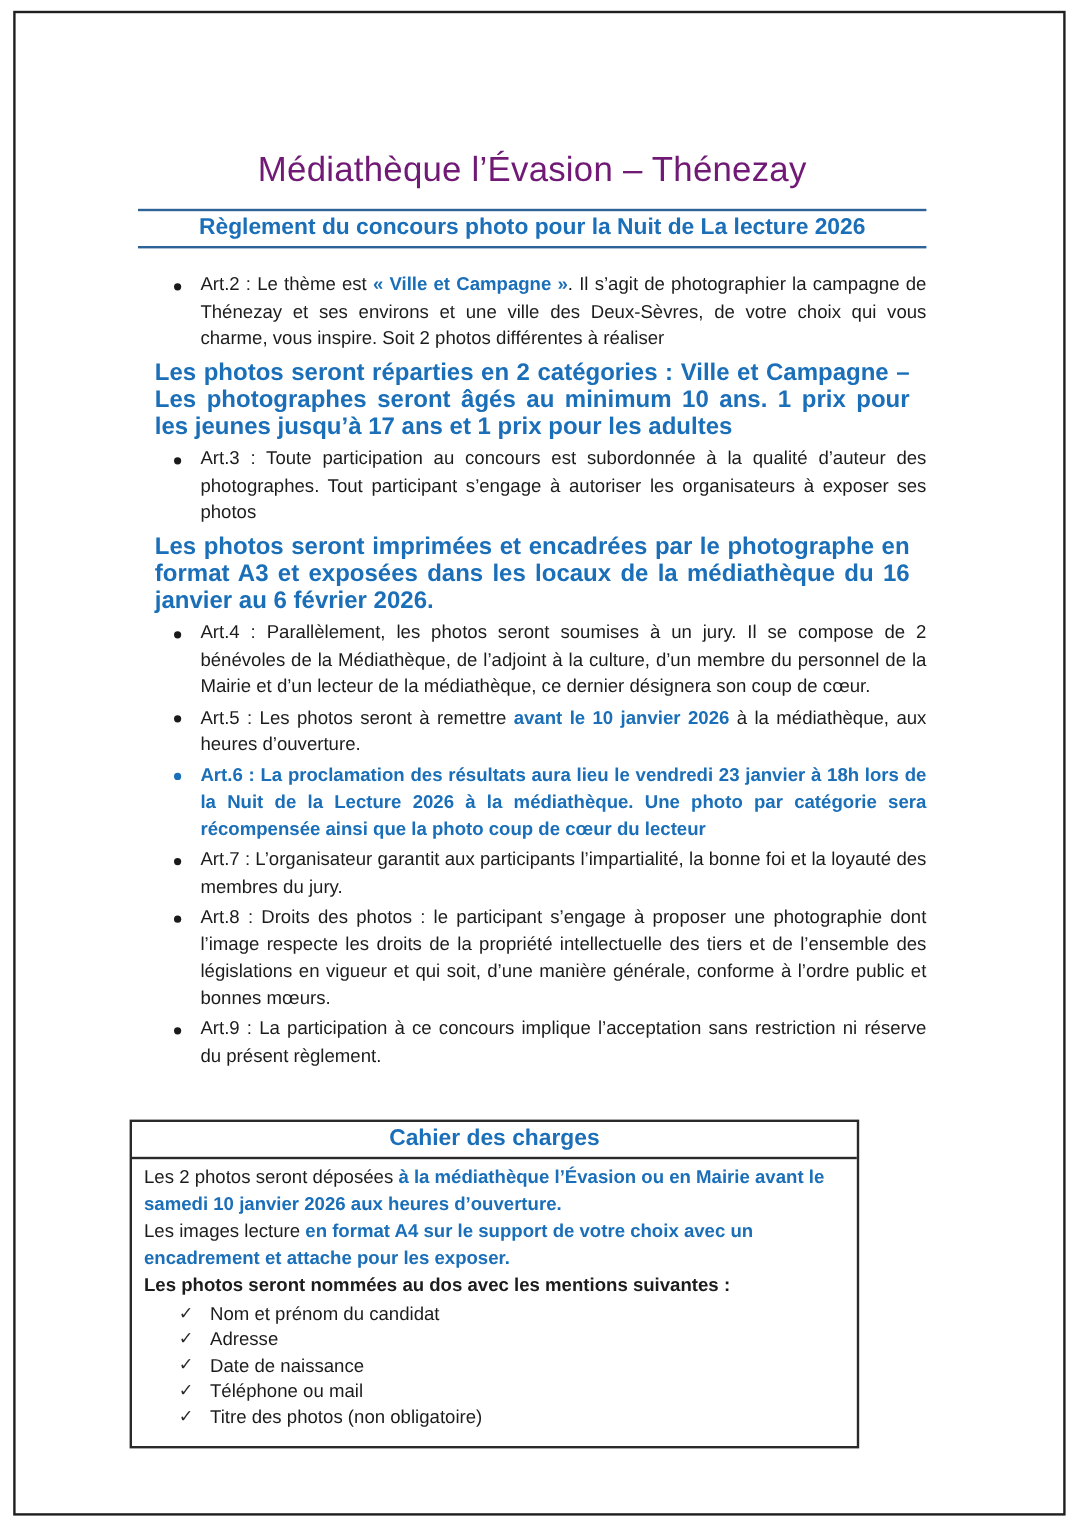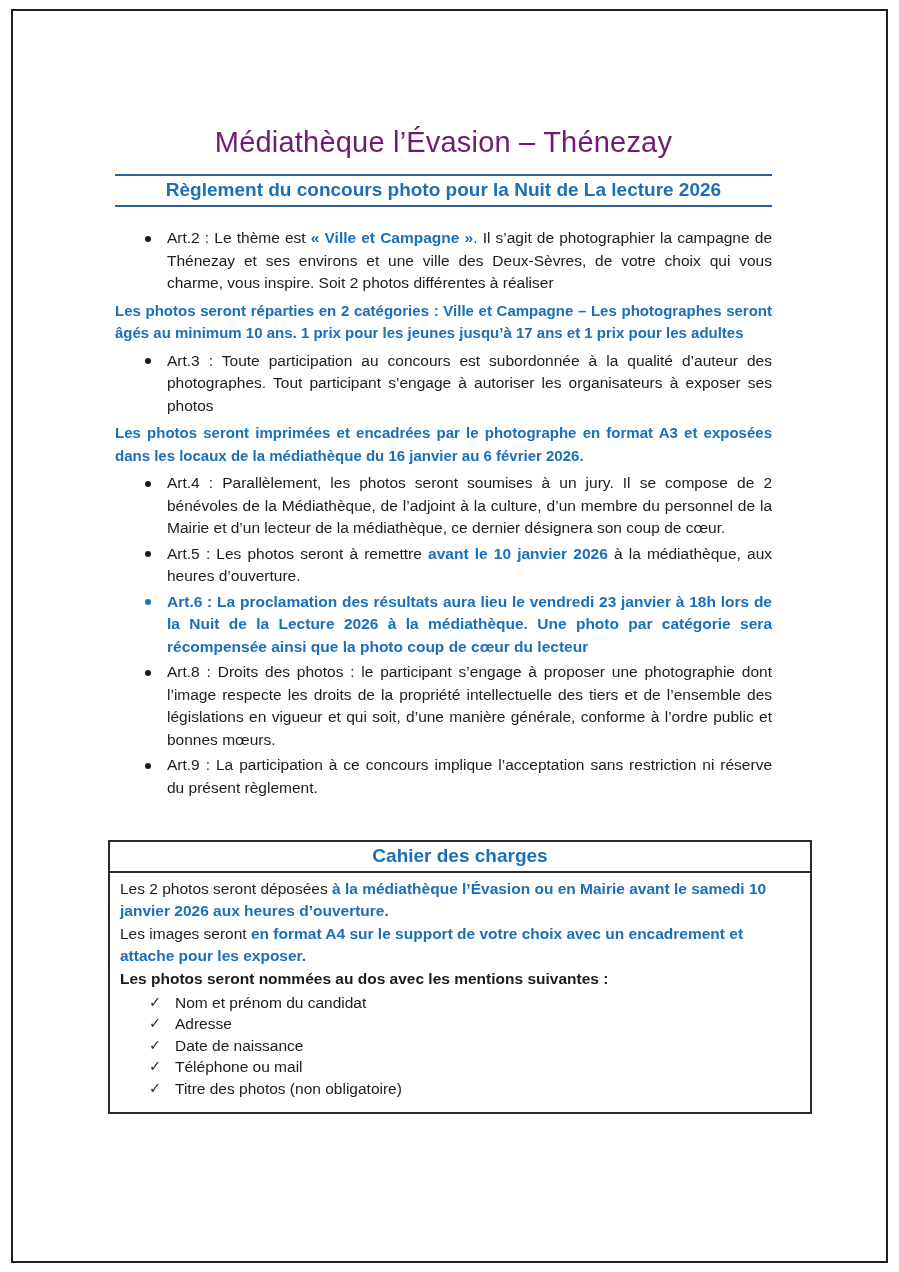--- a/index.html
+++ b/index.html
@@ -45,31 +45,31 @@
     font-size:15.5px;line-height:22.5px;
     text-align:justify;
   }
   .bullet::before{
     content:"";position:absolute;left:30px;top:8.5px;
     width:6px;height:6px;border-radius:50%;
     background:#1a1a1a;
   }
   .bullet-blue::before{background:var(--accent-blue);}
   .note{
-    margin:5px 0;
-    font-size:15px;line-height:22.5px;
+    margin:5px 14px;
+    font-size:20px;line-height:22.5px;
     text-align:justify;
   }
   .seg{color:inherit;}
   .seg-blue{color:var(--accent-blue);font-weight:700;}
   .seg-bold{font-weight:700;}
   .cahier{
     margin-top:41px;
     margin-left:-7px;
-    width:704px;
+    width:608px;
     border:2px solid #2a2a2a;
     box-sizing:border-box;
   }
   .cahier-heading{
     text-align:center;
     color:var(--accent-blue);
     font-size:19px;font-weight:700;
     padding:3px 0 4px 0;
     border-bottom:2px solid #2a2a2a;
   }
@@ -113,34 +113,35 @@
     <p class="bullet"><span class="seg">Art.3 : Toute participation au concours est subordonnée à la qualité d’auteur des photographes. Tout participant s’engage à autoriser les organisateurs à exposer ses photos</span></p>
 
     <p class="note"><span class="seg seg-blue">Les photos seront imprimées et encadrées par le photographe en format A3 et exposées dans les locaux de la médiathèque du 16 janvier au 6 février 2026.</span></p>
 
     <p class="bullet"><span class="seg">Art.4 : Parallèlement, les photos seront soumises à un jury. Il se compose de  2 bénévoles de la Médiathèque, de l’adjoint à la culture,  d’un membre du personnel de la Mairie et d’un lecteur de la médiathèque, ce dernier désignera son coup de cœur.</span></p>
 
     <p class="bullet"><span class="seg">Art.5 : Les photos seront à remettre </span><span class="seg seg-blue">avant le 10 janvier 2026</span><span class="seg"> à la médiathèque, aux heures d’ouverture.</span></p>
 
     <p class="bullet bullet-blue"><span class="seg seg-blue">Art.6 : La proclamation des résultats aura lieu le vendredi 23 janvier à 18h lors de la Nuit de la Lecture 2026 à la médiathèque. Une photo par catégorie sera récompensée ainsi que la photo coup de cœur du lecteur</span></p>
 
+    <p class="bullet"><span class="seg">Art.7 : L’organisateur garantit aux participants l’impartialité, la bonne foi et la loyauté des membres du jury.</span></p>
 
     <p class="bullet"><span class="seg">Art.8 : Droits des photos : le participant s’engage à proposer une photographie dont l’image respecte les droits de la propriété intellectuelle des tiers et de l’ensemble des législations en vigueur et qui soit, d’une manière générale, conforme à l’ordre public et bonnes mœurs.</span></p>
 
     <p class="bullet"><span class="seg">Art.9 : La participation à ce concours implique l’acceptation sans restriction ni réserve du présent règlement.</span></p>
 
   </div>
 
   <div class="cahier">
     <div class="cahier-heading">Cahier des charges</div>
     <div class="cahier-body">
 
       <p class="cahier-p"><span class="seg">Les 2 photos seront déposées </span><span class="seg seg-blue">à la médiathèque l’Évasion ou en Mairie avant le samedi 10 janvier 2026 aux heures d’ouverture.</span></p>
 
-      <p class="cahier-p"><span class="seg">Les images seront </span><span class="seg seg-blue">en format A4 sur le support de votre choix avec un encadrement et attache pour les exposer.</span></p>
+      <p class="cahier-p"><span class="seg">Les images lecture </span><span class="seg seg-blue">en format A4 sur le support de votre choix avec un encadrement et attache pour les exposer.</span></p>
 
       <p class="cahier-p"><span class="seg seg-bold">Les photos seront nommées au dos avec les mentions suivantes :</span></p>
 
       <ul class="checklist">
         <li class="check-item"><span class="check-icon">✓</span><span>Nom et prénom du candidat</span></li>
         <li class="check-item"><span class="check-icon">✓</span><span>Adresse</span></li>
         <li class="check-item"><span class="check-icon">✓</span><span>Date de naissance</span></li>
         <li class="check-item"><span class="check-icon">✓</span><span>Téléphone ou mail</span></li>
         <li class="check-item"><span class="check-icon">✓</span><span>Titre des photos (non obligatoire)</span></li>
       </ul>

